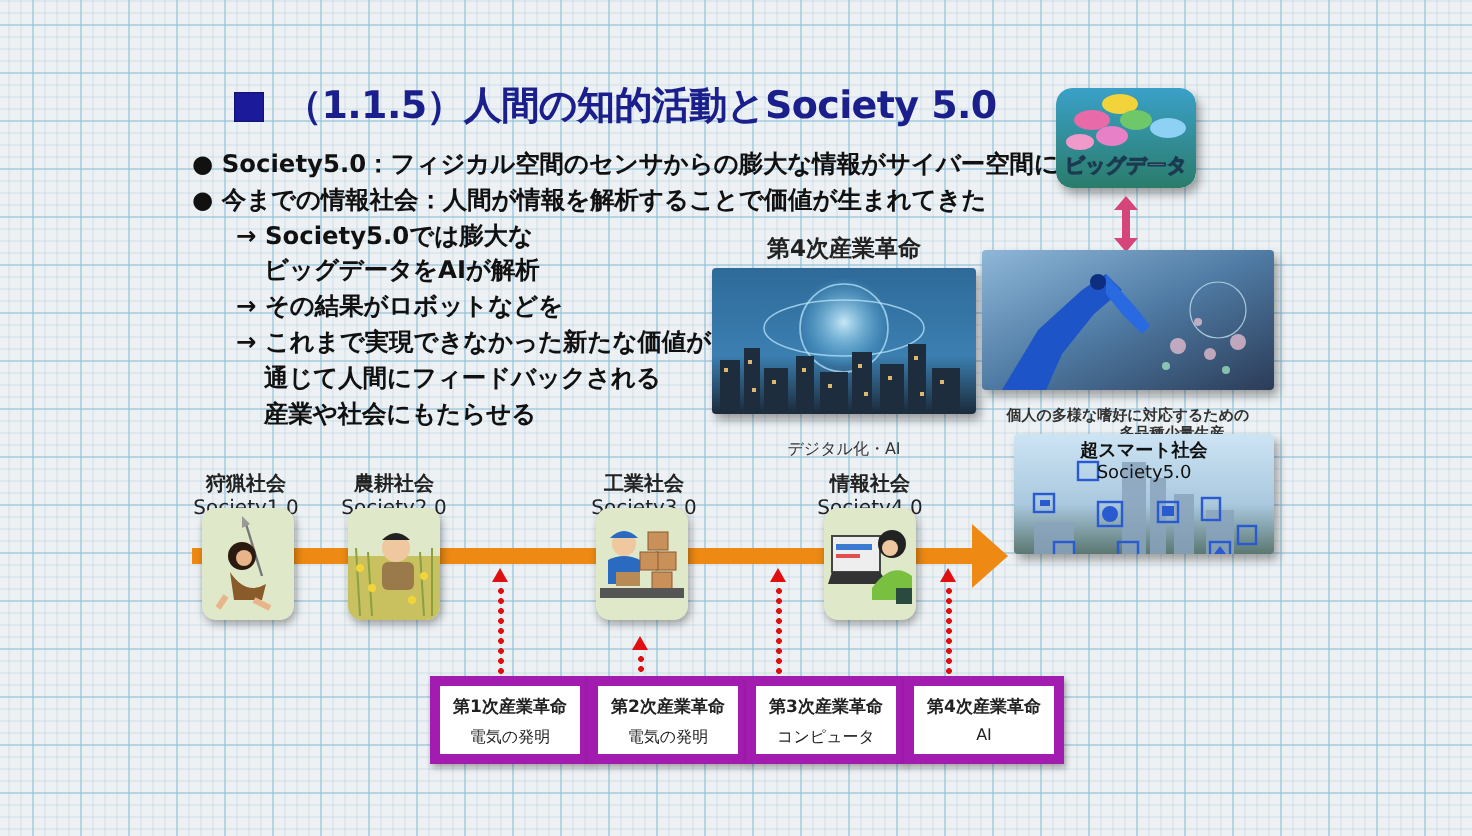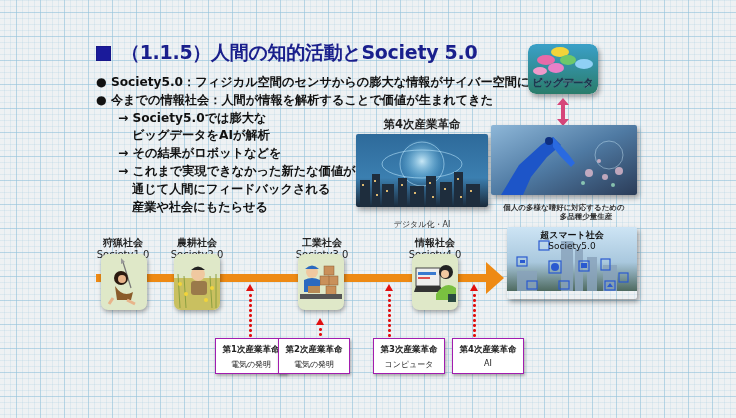--- a/index.html
+++ b/index.html
@@ -11,21 +11,21 @@
       linear-gradient(rgba(150,195,220,0.55) 1px, transparent 1px),
       linear-gradient(90deg, rgba(150,195,220,0.55) 1px, transparent 1px),
       linear-gradient(rgba(170,205,225,0.25) 1px, transparent 1px),
       linear-gradient(90deg, rgba(170,205,225,0.25) 1px, transparent 1px);
     background-size:24px 24px, 24px 24px, 6px 6px, 6px 6px;
     background-position:16px 12px,16px 12px,16px 12px,16px 12px;
   }
   .abs { position:absolute; }
   .title {
     left:96px; top:40px; font-size:19px; font-weight:bold; color:#1a1f8c;
-    display:flex; align-items:center; white-space:nowrap; letter-spacing:-0.3px;
+    display:flex; align-items:center; white-space:nowrap; letter-spacing:-0.3px;padding-left:21px;
   }
   .title .sq { width:15px; height:15px; background:#1a1a9a; margin-right:10px; box-shadow:0 0 1px #000 inset; }
   .bullets { left:96px; top:74px; font-size:12.2px; color:#111; line-height:17.8px; font-weight:bold; }
   .bullets .ln { white-space:nowrap; }
   .bullets .ind { padding-left:22px; }
   .bullets .ind2 { padding-left:36px; }
 
   .img { border-radius:2px; box-shadow:2px 3px 5px rgba(0,0,0,0.35); overflow:hidden; }
   .label { font-size:11px; font-weight:bold; color:#222; text-align:center; white-space:nowrap; }
   .caption { font-size:7.5px; color:#333; text-align:center; white-space:nowrap; }
@@ -37,21 +37,21 @@
   .soc { width:46px; height:56px; border-radius:7px; background:#dfe8c8; box-shadow:1px 2px 4px rgba(0,0,0,0.35); overflow:hidden; }
   .soc-label { font-size:10px; color:#222; text-align:center; white-space:nowrap; line-height:12px; }
   .soc-label .jp { font-weight:bold; }
 
   .dots { width:4px; }
   .dots .tip { width:0; height:0; border-left:4px solid transparent; border-right:4px solid transparent; border-bottom:7px solid #e01010; margin-left:-2px; }
   .dots .line { width:3px; margin:2px 0 0 0.5px;
     background-image: radial-gradient(circle, #e01010 1.3px, transparent 1.6px);
     background-size:3px 5px; background-repeat:repeat-y; }
 
-  .rev { top:338px; width:70px; height:34px; background:#fff; border:1px solid #a21caf;
+  .rev { top:338px; width:70px; height:34px; background:#fff; border:5px solid #a21caf;
     box-shadow:1px 2px 3px rgba(0,0,0,0.3); text-align:center; font-size:8.5px; color:#222; }
   .rev .t { font-weight:bold; margin-top:5px; }
   .rev .s { margin-top:3px; font-size:8px; }
 </style>
 </head>
 <body>
 
 <div class="abs title">
   <span class="sq"></span>
   <span>（1.1.5）人間の知的活動とSociety 5.0</span>
@@ -243,21 +243,21 @@
     <rect x="6" y="18" width="18" height="3" fill="#3a7ad0"></rect>
     <rect x="6" y="23" width="12" height="2" fill="#e05050"></rect>
     <polygon points="4,32 28,32 32,38 2,38" fill="#333"></polygon>
     <circle cx="34" cy="18" r="7" fill="#222"></circle>
     <circle cx="33" cy="20" r="4" fill="#f0c8a0"></circle>
     <path d="M24 40 Q34 26 44 34 L44 46 L24 46 Z" fill="#7ac040"></path>
     <rect x="36" y="40" width="8" height="8" fill="#2a4a40"></rect>
   </svg>
 </div>
 
-<div class="abs img" style="left:507px; top:227px; width:130px; height:72px;">
+<div class="abs img" style="left:507px; top:217px; width:130px; height:60px;">
   <svg width="130" height="64" viewBox="0 0 130 64">
     <defs>
       <linearGradient id="g4" x1="0" y1="0" x2="0" y2="1">
         <stop offset="0" stop-color="#cde4f4"></stop>
           <stop offset="0.55" stop-color="#a9c8de"></stop>
           <stop offset="1" stop-color="#4e6a60"></stop>
       </linearGradient>
     </defs>
     <rect width="130" height="64" fill="url(#g4)"></rect>
     <g fill="#8aa4bc" opacity="0.85">
@@ -303,21 +303,21 @@
 </div>
 <div class="abs dots" style="left:472px; top:284px;">
   <div class="tip"></div>
     <div class="line" style="height:46px;"></div>
 </div>
 
 <div class="abs rev" style="left:215px;">
   <div class="t">第1次産業革命</div>
   <div class="s">電気の発明</div>
 </div>
-<div class="abs rev" style="left:278px;">
+<div class="abs rev" style="left:294px;">
   <div class="t">第2次産業革命</div>
   <div class="s">電気の発明</div>
 </div>
 <div class="abs rev" style="left:373px;">
   <div class="t">第3次産業革命</div>
   <div class="s">コンピュータ</div>
 </div>
 <div class="abs rev" style="left:452px;">
   <div class="t">第4次産業革命</div>
   <div class="s">AI</div>

